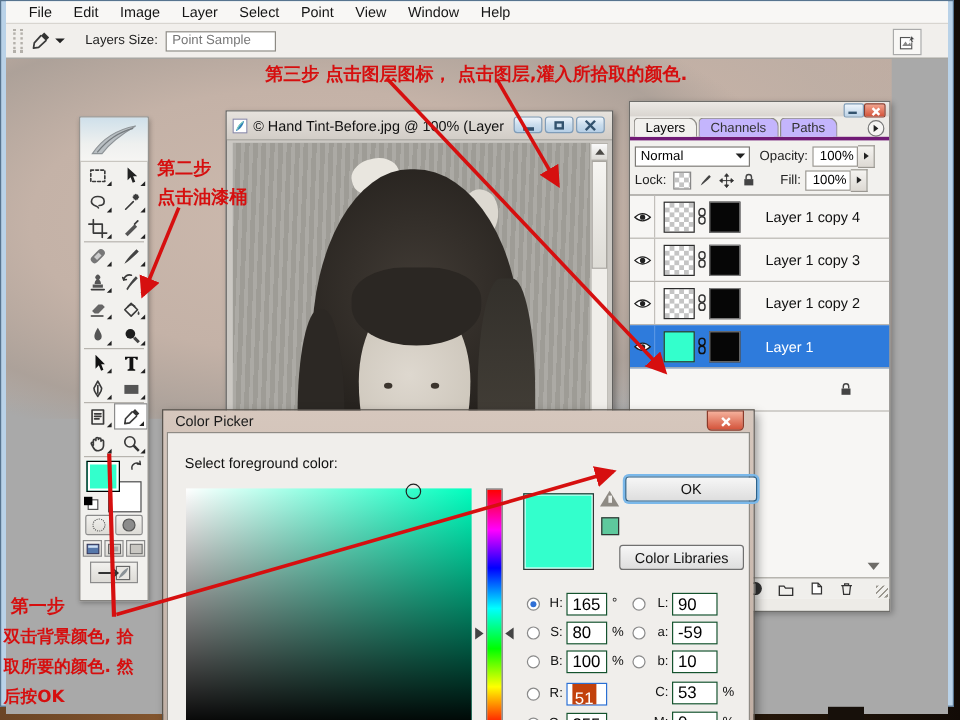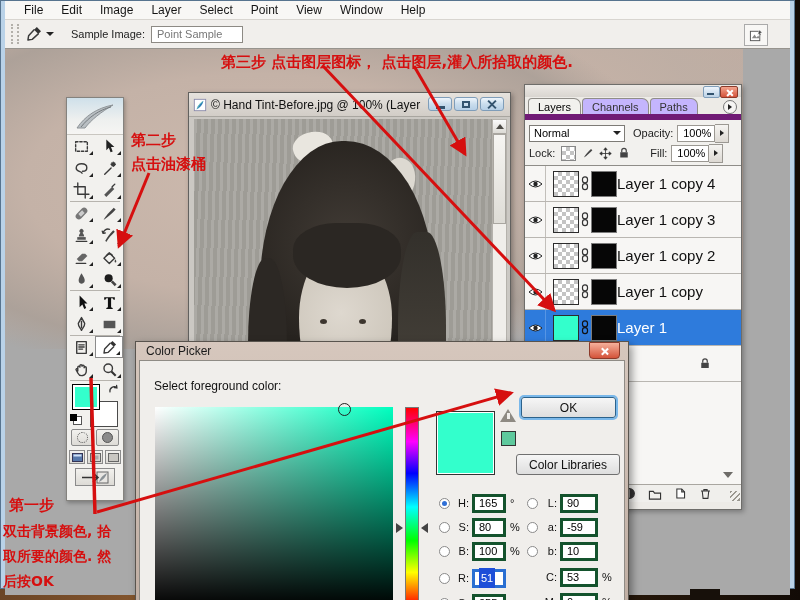--- a/index.html
+++ b/index.html
@@ -87,37 +87,37 @@
   #lp-min::after{content:"";position:absolute;left:3px;bottom:2px;width:7px;height:2px;background:#33536e}
   #lp-close{position:absolute;right:3px;top:1px;width:16px;height:10px;border:1px solid #8c3a2a;border-radius:2px;background:linear-gradient(#f3a48e,#d4533a);display:flex;align-items:center;justify-content:center}
   #lp-close .g-x{width:7px;height:7px}
   #lp-close .g-x::before,#lp-close .g-x::after{left:3px;height:8px;background:#fff;width:1.6px}
   #lp-tabs{height:17px;display:flex;align-items:flex-end;padding-left:3px;position:relative;background:transparent}
   .tab{font-size:11px;padding:2px 9px 1px;border:1px solid #8f8d88;border-bottom:none;border-radius:4px 7px 0 0;margin-right:1px}
   .tab.active{background:#f2f1ee;color:#000;position:relative;z-index:2}
   .tab.inactive{background:#c4b5fd;color:#333}
   #lp-menu{position:absolute;right:4px;top:3px;width:12px;height:12px;border:1px solid #777;border-radius:50%;background:#f6f5f3;display:flex;align-items:center;justify-content:center}
   .tri-r{width:0;height:0;border-top:3px solid transparent;border-bottom:3px solid transparent;border-left:4px solid #222}
-  #lp-controls{background:#f2f1ee;border-top:6px solid #701a75;padding:3px 0 2px}
+  #lp-controls{background:#f2f1ee;border-top:3px solid #701a75;padding:3px 0 2px}
   .lp-row{display:flex;align-items:center;height:20px;padding:0 4px;position:relative}
   .lp-label{font-size:11px;color:#222}
   .dropbox{width:96px;height:17px;background:#fff;border:1px solid #7d7b76;font-size:11px;display:flex;align-items:center;padding-left:4px;box-sizing:border-box;justify-content:space-between}
   .tri-d{width:0;height:0;border-left:4px solid transparent;border-right:4px solid transparent;border-top:4px solid #222;margin-right:3px}
   .valbox{width:38px;height:17px;background:#fff;border:1px solid #9b9892;font-size:11px;display:flex;align-items:center;justify-content:flex-end;padding-right:3px;box-sizing:border-box}
   .spin{width:13px;height:17px;border:1px solid #9b9892;border-left:none;background:linear-gradient(#f5f4f1,#ddd9d3);display:flex;align-items:center;justify-content:center}
   .lockicons{display:flex;gap:5px;align-items:center;margin-left:6px}
   .lockicons .ic{width:13px;height:13px;display:flex;align-items:center;justify-content:center}
   .checker{background:repeating-conic-gradient(#c4c4c4 0 25%,#fff 0 50%) 0 0/8px 8px}
   #lp-list{background:#f7f6f4;border-top:1px solid #8f8d88;position:relative;height:336px}
   .lrow{height:35px;border-bottom:1px solid #b9b6b1;display:flex;align-items:center}
   .eyebox{width:20px;height:100%;border-right:1px solid #c2bfba;display:flex;align-items:center;justify-content:center}
   .thumb{width:26px;height:26px;border:1px solid #2c2c2c;margin-left:7px;box-sizing:border-box}
   .chain{margin:0 2px}
   .mask{width:26px;height:26px;background:#060606;border:1px solid #7b7b7b;box-sizing:border-box}
-  .lname{font-size:15px;color:#111;margin-left:0;white-space:nowrap}
+  .lname{font-size:12px;color:#111;margin-left:21px;white-space:nowrap}
   .lrow.selected{background:#2e7bdc}
   .lrow.selected .lname{color:#fff}
   .lrow.selected .eyebox{border-right-color:#5795e4}
   #lp-bottom{position:absolute;left:0;right:0;bottom:0;height:17px;border-top:1px solid #a9a6a0;background:#f0efec;display:flex;align-items:center;gap:12px;padding-left:98px}
   #lp-grip{position:absolute;right:1px;bottom:1px;width:10px;height:10px;
      background:repeating-linear-gradient(135deg,#9a978f 0 1.5px,transparent 1.5px 4px)}
   #lp-scrolldn{position:absolute;right:8px;bottom:24px;width:0;height:0;border-left:5px solid transparent;border-right:5px solid transparent;border-top:6px solid #6e6c68}
   
   #picker{left:135px;top:341px;width:494px;height:268px;border:1px solid #59544e;background:linear-gradient(#d6c7bd,#c0aea3);box-shadow:3px 4px 8px rgba(0,0,0,.4);padding:0 3px 3px;z-index:30}
   #pk-title{height:18px;display:flex;align-items:center;position:relative}
@@ -132,30 +132,30 @@
   #pk-marker{position:absolute;left:183px;top:-4px;width:11px;height:11px;border:1.6px solid #222;border-radius:50%}
   #pk-hue{position:absolute;left:265px;top:46px;width:14px;height:200px;border:1px solid #777;box-sizing:border-box;
      background:linear-gradient(#ff0000 0,#ff00ff 17%,#0000ff 33%,#00ffff 50%,#00ff00 67%,#ffff00 83%,#ff0000 100%)}
   .huemkL{position:absolute;left:256px;top:162px;width:0;height:0;border-top:5px solid transparent;border-bottom:5px solid transparent;border-left:7px solid #444}
   .huemkR{position:absolute;left:281px;top:162px;width:0;height:0;border-top:5px solid transparent;border-bottom:5px solid transparent;border-right:7px solid #444}
   #pk-swatch{position:absolute;left:296px;top:50px;width:57px;height:62px;border:1px solid #333;box-shadow:inset 0 0 0 1px #fff}
   #pk-warn{position:absolute;left:360px;top:48px;width:0;height:0;border-left:8px solid transparent;border-right:8px solid transparent;border-bottom:13px solid #8e8a83}
   #pk-warn::after{content:"";position:absolute;left:-1.5px;top:4px;width:3px;height:6px;background:#f0eeeb}
   #pk-cube{position:absolute;left:361px;top:70px;width:13px;height:13px;background:#5ec99d;border:1px solid #333}
   .pkbtn{position:absolute;height:21px;border:1px solid #707070;border-radius:3px;background:linear-gradient(#f6f6f6,#dedede);font-size:12px;color:#111;display:flex;align-items:center;justify-content:center;box-sizing:border-box}
-  #pk-ok{left:381px;top:36px;width:95px;box-shadow:0 0 0 2px #7ab8ea;border-color:#2c628b}
+  #pk-ok{left:381px;top:36px;width:110px;box-shadow:0 0 0 2px #7ab8ea;border-color:#2c628b}
   #pk-cancel{left:381px;top:62px;width:95px}
   #pk-lib{left:376px;top:93px;width:104px}
   .frow{position:absolute;display:flex;align-items:center;height:20px}
   .radio{width:11px;height:11px;border:1px solid #8a8a8a;border-radius:50%;background:#fff;position:relative;box-sizing:border-box}
   .radio.on::after{content:"";position:absolute;left:2px;top:2px;width:5px;height:5px;border-radius:50%;background:#2f6fd6}
   .flabel{font-size:11px;color:#111;width:15px;text-align:right;margin:0 3px 0 4px}
-  .finput{width:34px;height:19px;background:#fff;border:3px solid #14532d;font-size:11px;display:flex;align-items:center;padding-left:4px;box-sizing:border-box}
+  .finput{width:34px;height:19px;background:#fff;border:1px solid #14532d;font-size:14px;display:flex;padding-left:4px;box-sizing:border-box}
   .finput.selected{border-color:#2a6fd2}
-  .finput.selected .selspan{background:#1d4ed8;color:#fff;padding:4px 2px}
+  .finput.selected .selspan{background:#c2410c;color:#fff;padding:4px 2px}
   .fsuffix{font-size:11px;color:#111;margin-left:4px}
   
   #red-overlay{left:0;top:0;width:800px;height:600px;z-index:60;pointer-events:none}
   .redtext{position:absolute;color:#d60f0f;font-weight:bold;z-index:61;pointer-events:none;font-family:"DejaVu Sans","Liberation Sans",sans-serif}
   #step3{left:221px;top:53px;font-size:15px;white-space:nowrap}
   #step2{left:131px;top:128px;font-size:15px;line-height:24px;white-space:nowrap}
   #step1t{left:9px;top:496px;font-size:15px}
   #step1b{left:3px;top:519px;font-size:14px;line-height:25px;width:110px}
   
   #desk-br{left:690px;top:589px;width:30px;height:11px;background:#17100a;z-index:6}
@@ -175,21 +175,21 @@
     <span>Window</span>
     <span>Help</span>
   </div>
   <div id="optionsbar">
     <div class="grip"></div>
     <svg width="18" height="18" viewBox="0 0 16 16">
       <path d="M10.5 1.8 L14.2 5.5 L11.8 7.9 L8.1 4.2 Z" fill="#333"></path>
       <path d="M8.1 4.2 L3.2 9.6 L2.6 13.4 L6.4 12.8 L11.8 7.9" class="ticon" stroke="#333" fill="none"></path>
     </svg>
     <div class="tri-d" style="margin-left:3px"></div>
-    <span class="opt-label">Sample Image:</span>
+    <span class="opt-label">Layers Size:</span>
     <div class="combo">
       <span>Point Sample</span>
     </div>
     <div style="position:absolute;right:22px;top:4px;width:22px;height:20px;border:1px solid #aaa;background:#f8f7f5;display:flex;align-items:center;justify-content:center">
       <svg width="15" height="15" viewBox="0 0 16 16">
         <rect x="1.5" y="3.5" width="10" height="10" fill="#fff" stroke="#555"></rect>
         <path d="M3 11 L6 7 L8 10 L10 8 L11 11 Z" fill="#888"></path>
         <path d="M11 2 l3 3 -2 .5 1 2 -1.5.7 -1-2.2 -1.5 1.5 Z" fill="#444" stroke="#fff" stroke-width=".5"></path>
       </svg>
     </div>
@@ -550,35 +550,20 @@
           </svg>
         </div>
       <div class="thumb checker"></div>
       <svg class="chain" width="8" height="15" viewBox="0 0 8 15">
           <rect x="1.5" y="0.8" width="5" height="6" rx="2.4" fill="none" stroke="#333" stroke-width="1.2"></rect>
           <rect x="1.5" y="7.6" width="5" height="6" rx="2.4" fill="none" stroke="#333" stroke-width="1.2"></rect>
         </svg>
       <div class="mask"></div>
       <span class="lname">Layer 1 copy 2</span>
     </div>
-    <div class="lrow">
-      <div class="eyebox">
-          <svg width="15" height="10" viewBox="0 0 15 10">
-            <path d="M1 5 Q7.5 -1 14 5 Q7.5 11 1 5 Z" fill="#fff" stroke="#222"></path>
-            <circle cx="7.5" cy="5" r="2.2" fill="#222"></circle>
-          </svg>
-        </div>
-      <div class="thumb checker"></div>
-      <svg class="chain" width="8" height="15" viewBox="0 0 8 15">
-          <rect x="1.5" y="0.8" width="5" height="6" rx="2.4" fill="none" stroke="#333" stroke-width="1.2"></rect>
-          <rect x="1.5" y="7.6" width="5" height="6" rx="2.4" fill="none" stroke="#333" stroke-width="1.2"></rect>
-        </svg>
-      <div class="mask"></div>
-      <span class="lname">Layer 1 copy</span>
-    </div>
     <div class="lrow selected">
       <div class="eyebox">
           <svg width="15" height="10" viewBox="0 0 15 10">
             <path d="M1 5 Q7.5 -1 14 5 Q7.5 11 1 5 Z" fill="#fff" stroke="#222"></path>
             <circle cx="7.5" cy="5" r="2.2" fill="#222"></circle>
           </svg>
         </div>
       <div class="thumb" style="background:#33ffcc"></div>
       <svg class="chain" width="8" height="15" viewBox="0 0 8 15">
           <rect x="1.5" y="0.8" width="5" height="6" rx="2.4" fill="none" stroke="#111" stroke-width="1.2"></rect>

